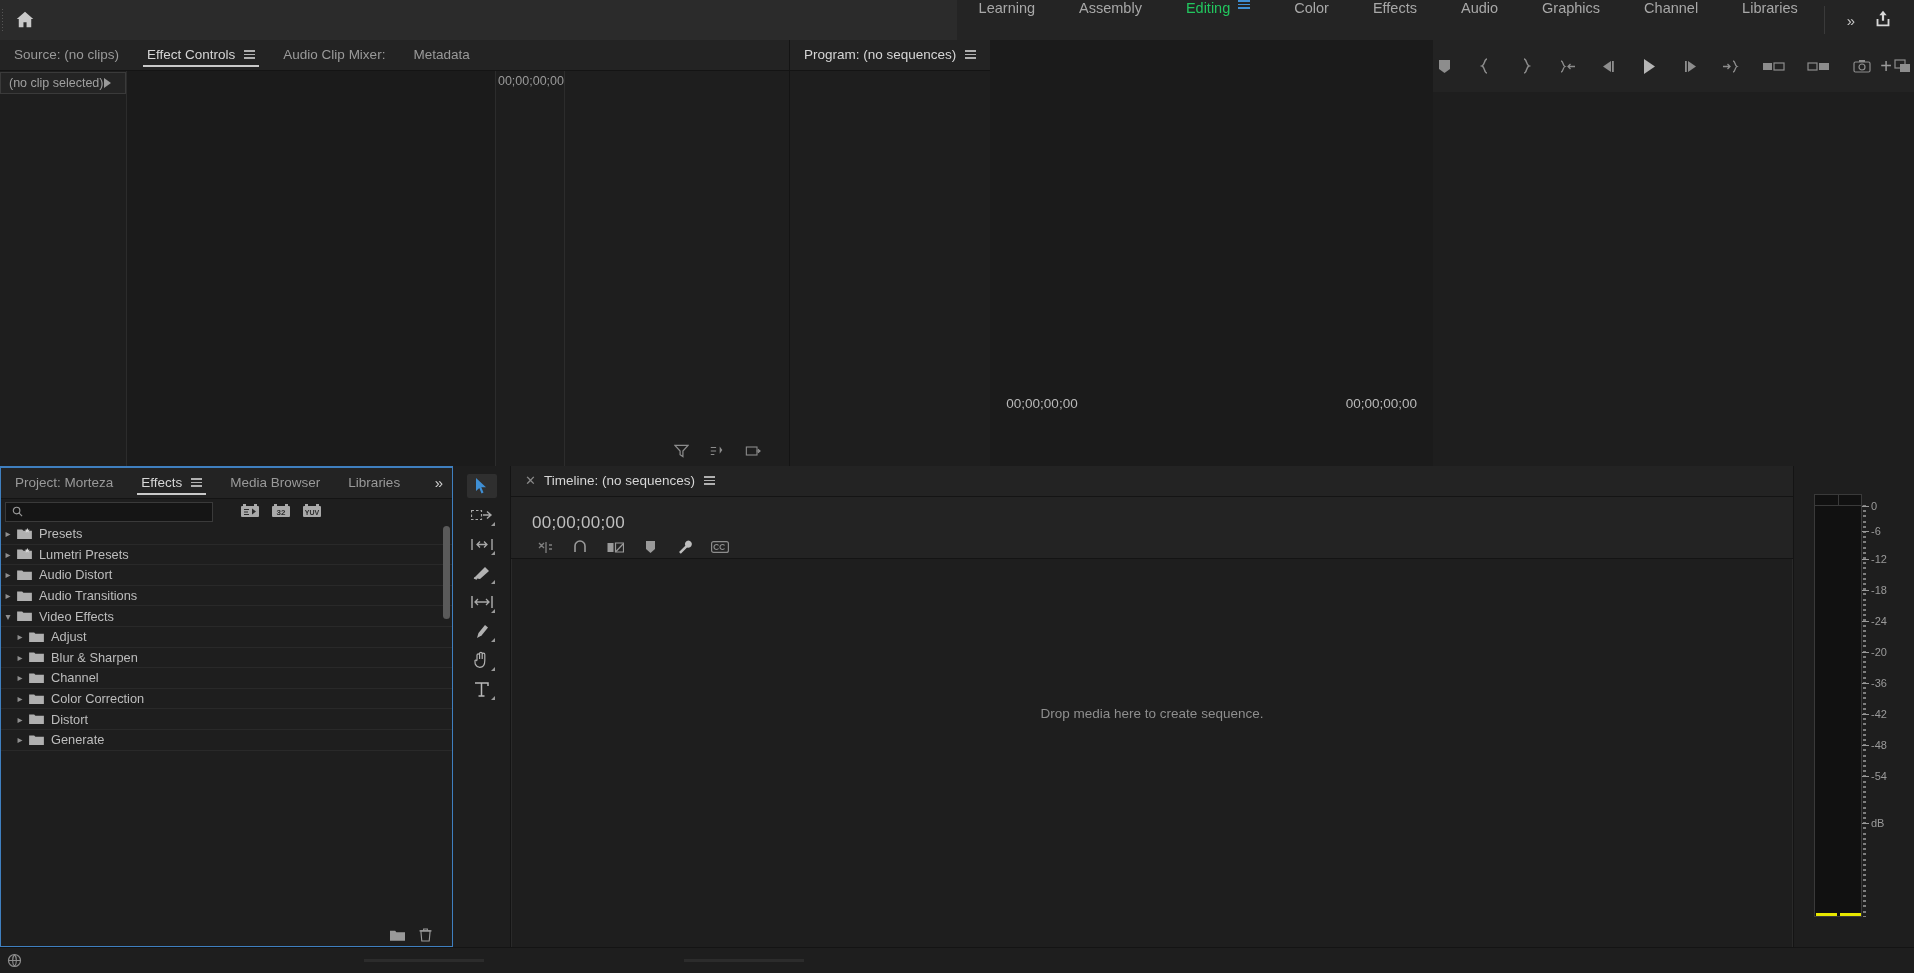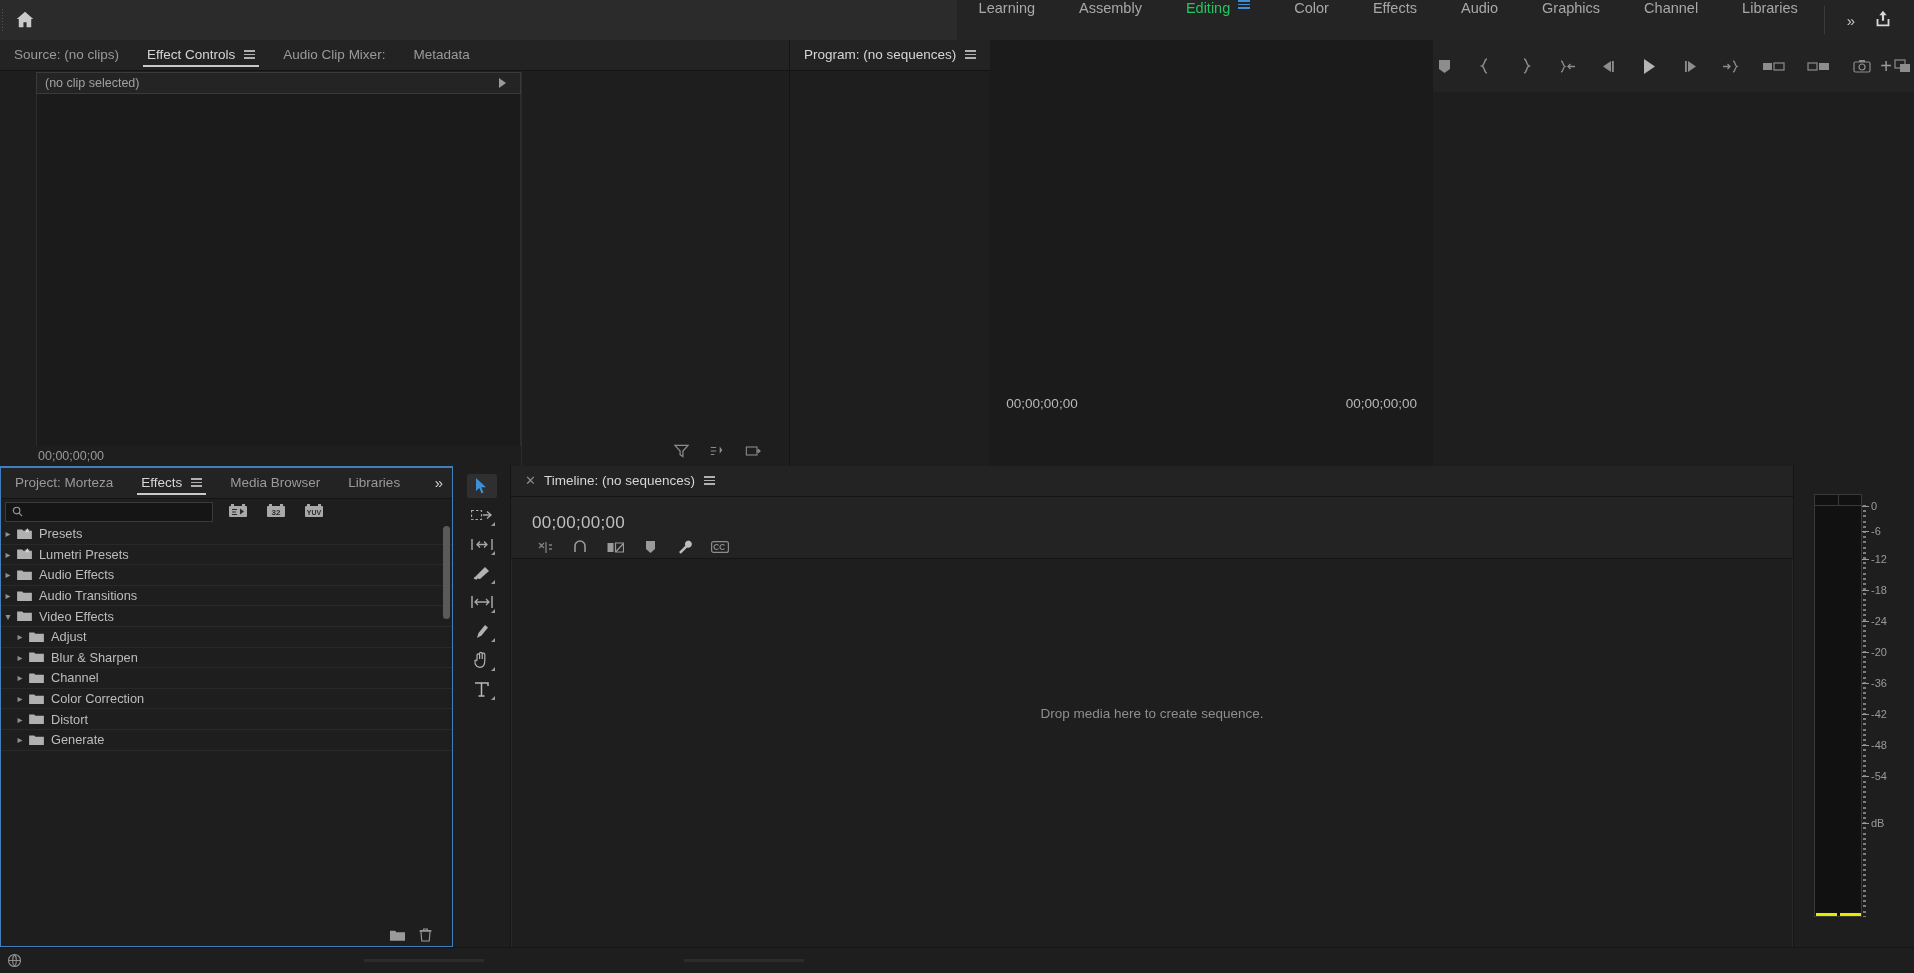--- a/index.html
+++ b/index.html
@@ -63,21 +63,21 @@
   .ptab.active .tab-underline {
     position: absolute; left: 10px; right: 10px; bottom: 3px; height: 2px; background: #c9c9c9;
   }
   .ptab .burger { margin-left: 9px; display: inline-flex; flex-direction: column; gap: 2px; }
   .ptab .burger i { display: block; width: 11px; height: 1.5px; background: #b0b0b0; }
   .ptab .closex { margin-right: 8px; font-size: 13px; color: #8a8a8a; }
 
   
   .ec-panel { width: 790px; display: flex; flex-direction: column; border-right: 1px solid #141414; }
   .ec-body { flex: 1; display: flex; flex-direction: row; position: relative; }
-  .ec-left { width: 522px; border-right: 1px solid #2c2c2c; display: flex; flex-direction: column; padding-left: 36px; }
+  .ec-left { width: 565px; border-right: 1px solid #2c2c2c; display: flex; flex-direction: row; }
   .ec-noclip {
     height: 22px; background: #242424; border: 1px solid #3a3a3a;
     display: flex; align-items: center; padding: 0 8px; font-size: 12.5px; color: #a0a0a0;
     margin: 1px 0 0 0; justify-content: space-between;
   }
   .ec-noclip .tri { width: 0; height: 0; border-left: 7px solid #9a9a9a; border-top: 5px solid transparent; border-bottom: 5px solid transparent; margin-right: 6px; }
   .ec-canvas { flex: 1; background: #1b1b1b; border-left: 1px solid #2c2c2c; border-right:1px solid #2c2c2c; }
   .ec-right { flex: 1; background: #1e1e1e; position: relative; }
   .ec-icons { position: absolute; right: 28px; bottom: 8px; display: flex; gap: 20px; align-items: center; }
   .ec-tc {
@@ -109,21 +109,21 @@
   }
   .fx-search-row { height: 25px; display: flex; align-items: center; padding: 2px 6px 2px 4px; gap: 8px; }
   .fx-search {
     flex: 0 0 208px; height: 20px; background: #151515; border: 1px solid #3a3a3a;
     display: flex; align-items: center; padding: 0 6px; gap: 6px;
   }
   .fx-search input {
     background: transparent; border: none; outline: none; color: #c8c8c8;
     font-size: 12px; font-family: "Liberation Sans", sans-serif; width: 100%;
   }
-  .fx-filters { display: flex; gap: 21px; margin-left: 8px; }
+  .fx-filters { display: flex; gap: 14px; margin-left: 20px; }
   .fxf { width: 17px; height: 15px; cursor: pointer; }
   .fx-tree { flex: 1; overflow: hidden; position: relative; }
   .fx-row {
     height: 20.6px; display: flex; align-items: center; font-size: 12.8px; color: #bdbdbd;
     border-bottom: 1px solid #292929; cursor: pointer;
   }
   .fx-row .chev { width: 14px; display: flex; align-items: center; justify-content: center; color: #8f8f8f; font-size: 10px; }
   .fx-row .fld { margin: 0 7px 0 2px; display: flex; align-items: center; }
   .fx-indent { width: 12px; flex: 0 0 12px; }
   .fx-scroll {
@@ -476,21 +476,21 @@
           <span>Lumetri Presets</span>
         </div>
 
         <div class="fx-row">
           <span class="chev">▸</span>
           <span class="fld">
               <svg width="15" height="12" viewBox="0 0 16 13">
                 <path d="M0 1.5h5.5l1.3 1.6H16V12H0z" fill="#b0b0b0"></path>
               </svg>
             </span>
-          <span>Audio Effects</span>
+          <span>Audio Distort</span>
         </div>
 
         <div class="fx-row">
           <span class="chev">▸</span>
           <span class="fld">
               <svg width="15" height="12" viewBox="0 0 16 13">
                 <path d="M0 1.5h5.5l1.3 1.6H16V12H0z" fill="#b0b0b0"></path>
               </svg>
             </span>
           <span>Audio Transitions</span>

